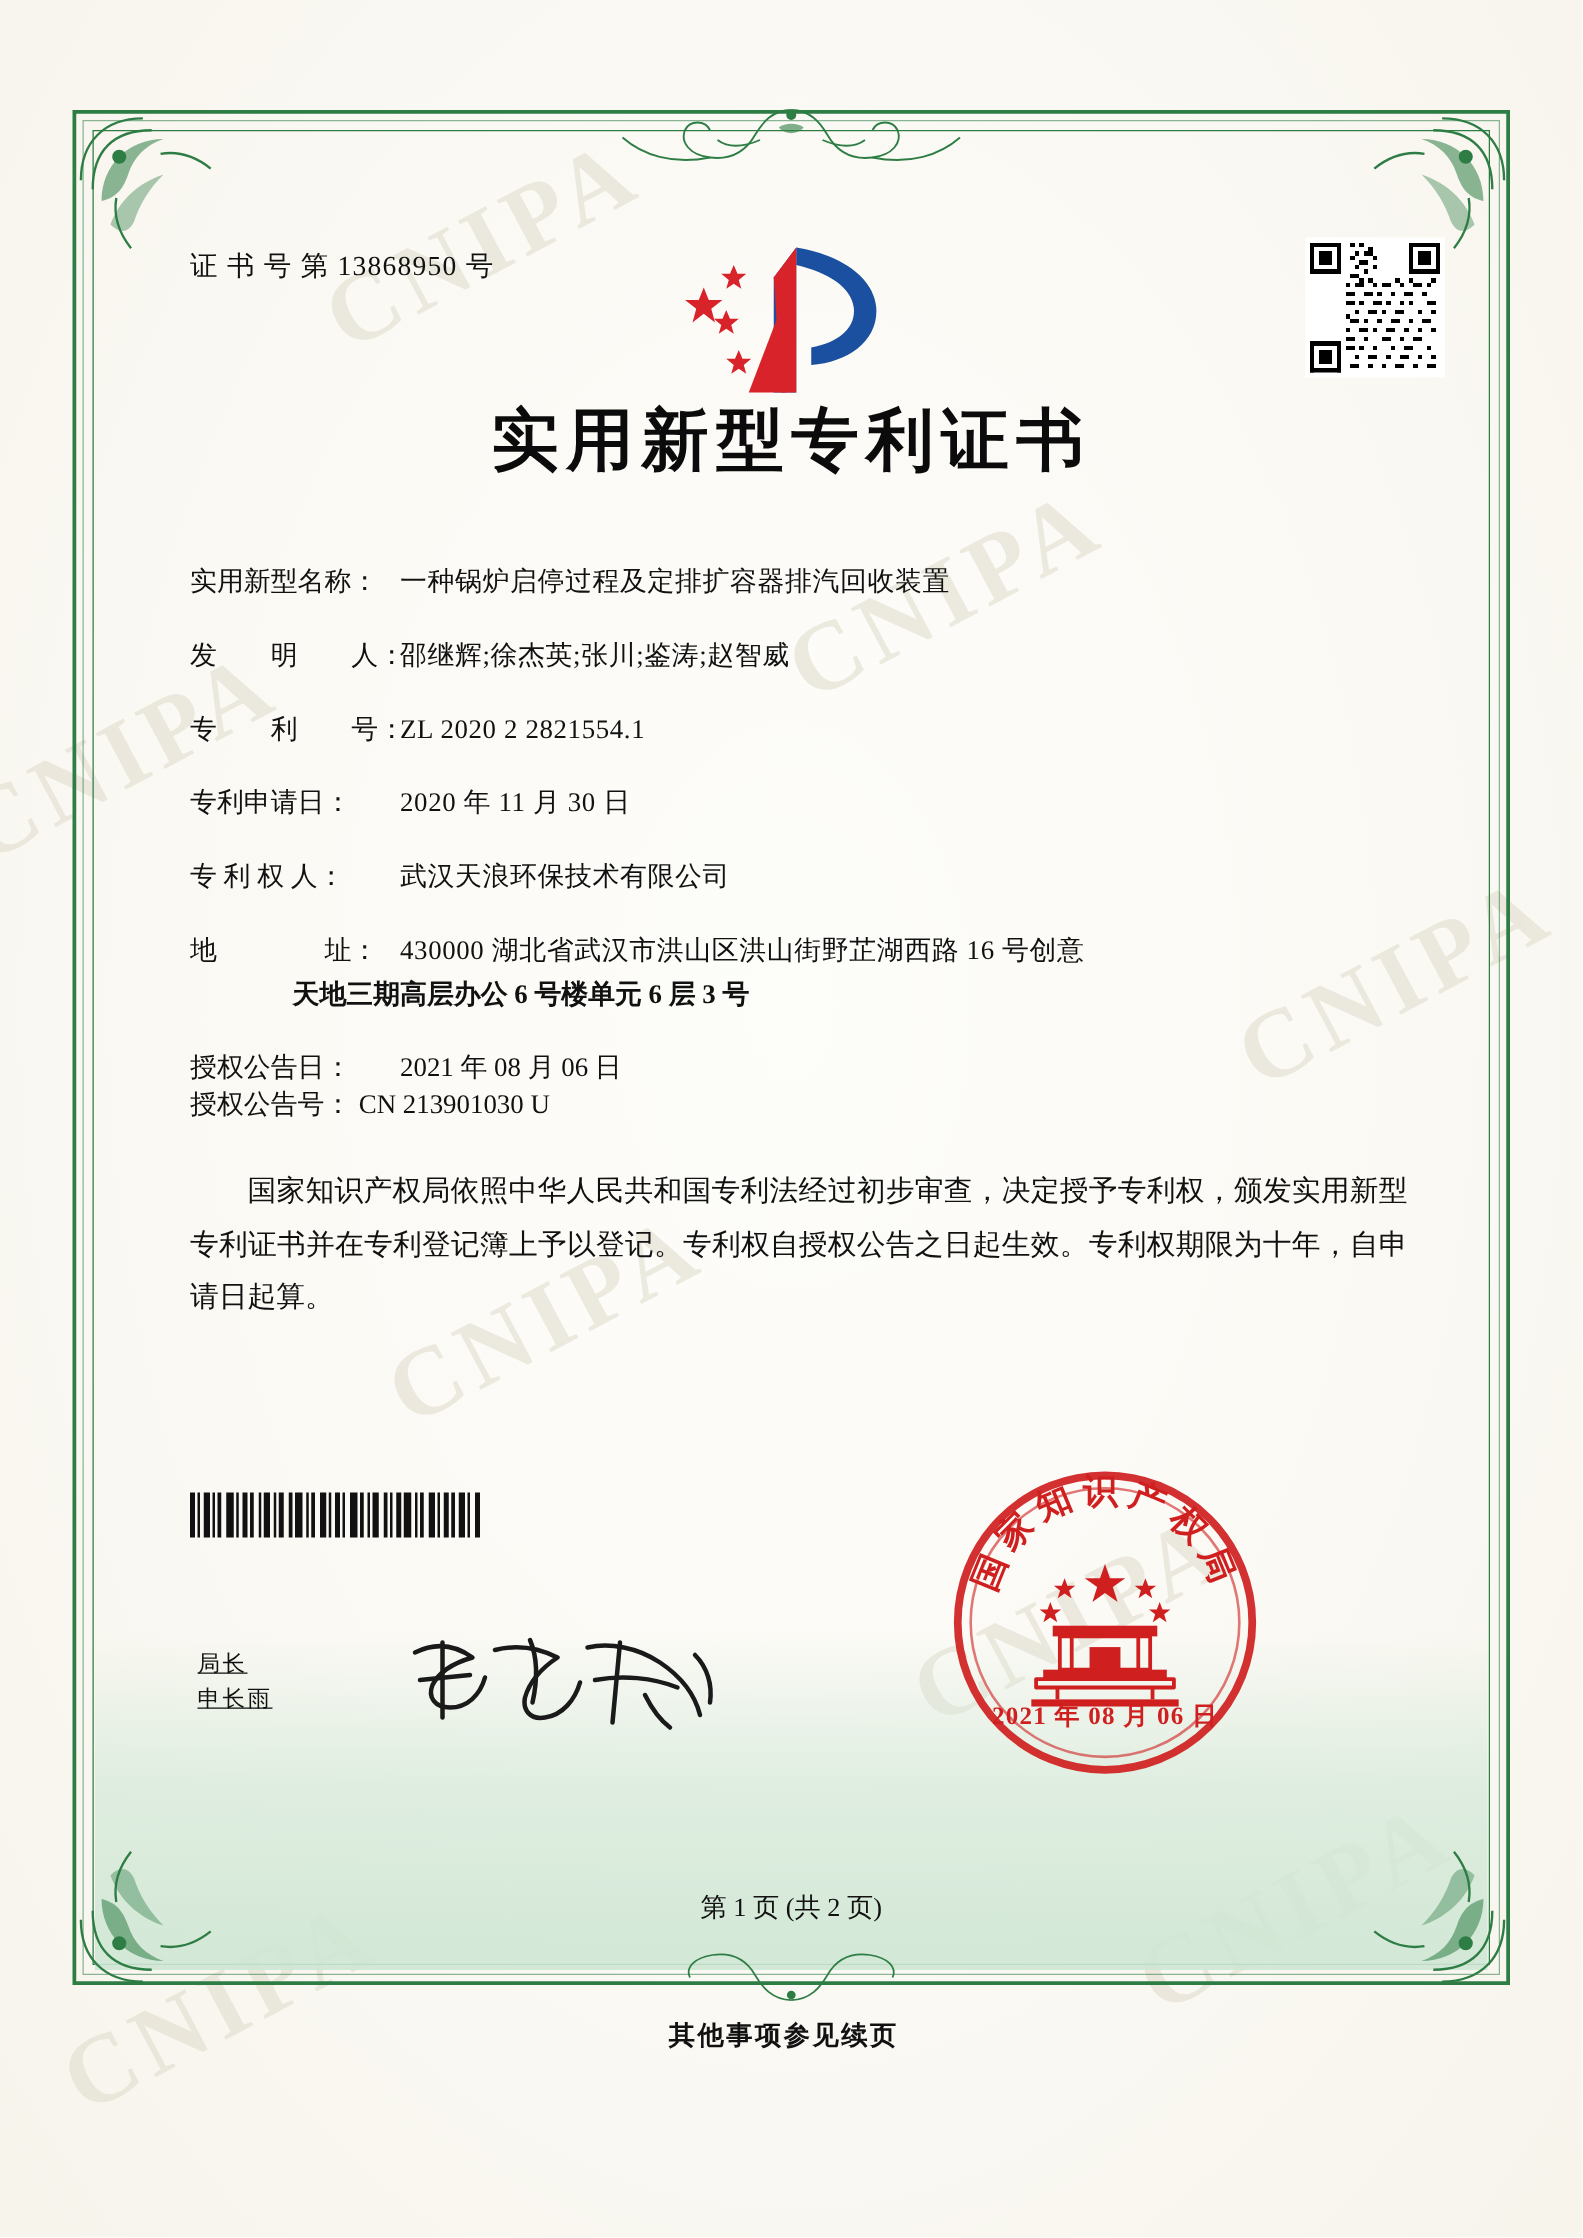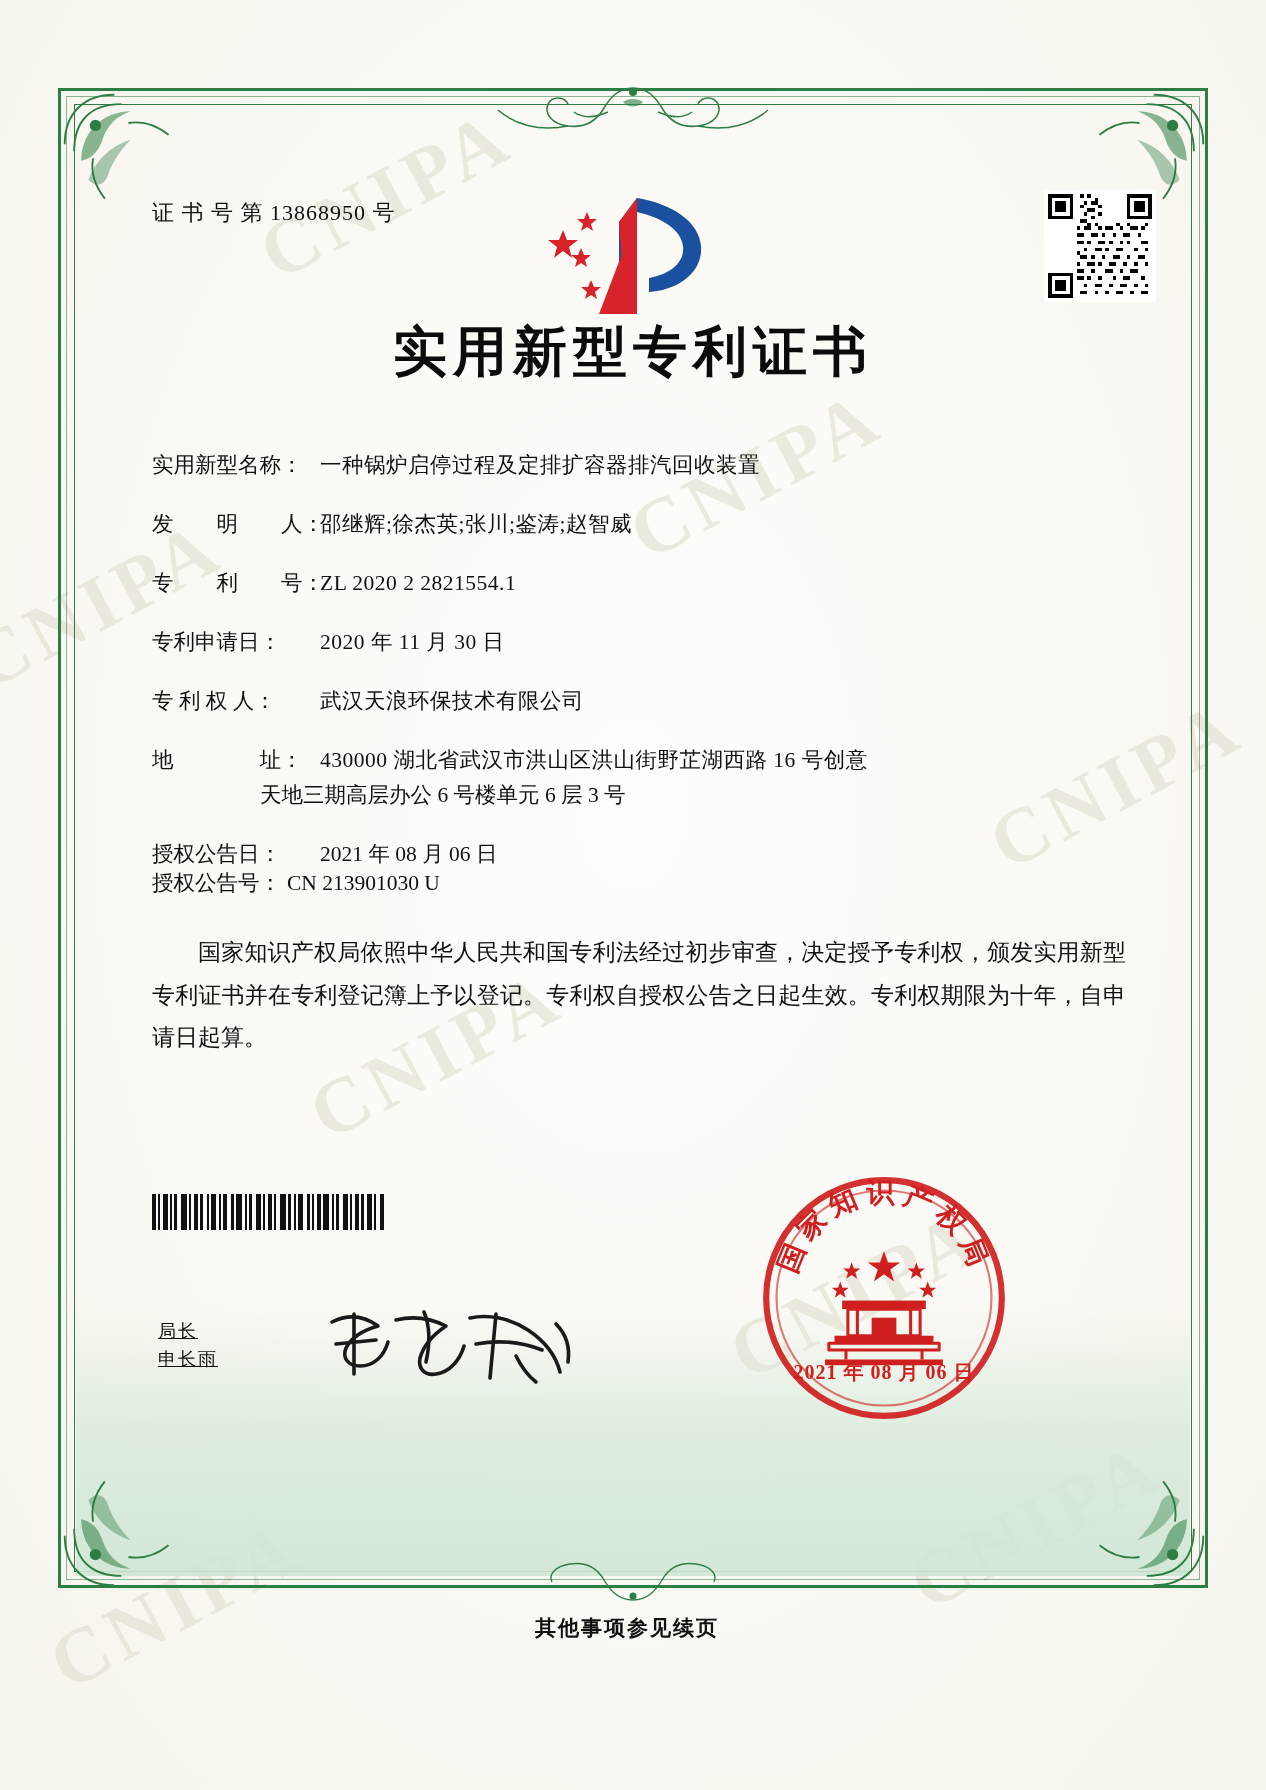--- a/index.html
+++ b/index.html
@@ -494,21 +494,21 @@
       <div class="field-row">
         <span class="f-label"><span>专 利 权 人</span>：</span>
         <span class="f-value">武汉天浪环保技术有限公司</span>
       </div>
 
       <div class="field-row" style="display:block;">
         <div style="display:flex;">
           <span class="f-label"><span>地　　　　址</span>：</span>
           <span class="f-value">430000 湖北省武汉市洪山区洪山街野芷湖西路 16 号创意</span>
         </div>
-        <div style="margin-left:108px; margin-top:6px;">天地三期高层办公 6 号楼单元 6 层 3 号</div>
+        <div style="margin-left:82px; margin-top:6px;font-weight:bold;">天地三期高层办公 6 号楼单元 6 层 3 号</div>
       </div>
 
       <div class="two-col">
         <span class="col-a">
           <span class="f-label"><span>授权公告日</span>：</span>
           <span>2021 年 08 月 06 日</span>
         </span>
         <span class="col-b">
           <span class="lbl"><span>授权公告号</span>：</span>
           <span style="margin-left:6px;">CN 213901030 U</span>
@@ -648,15 +648,16 @@
         <rect x="-52" y="31" width="104" height="8" fill="#cf1f1f" stroke="none"></rect>
         <rect x="-58" y="39" width="116" height="7" fill="none"></rect>
         <line x1="-40" y1="46" x2="-40" y2="56"></line>
         <line x1="40" y1="46" x2="40" y2="56"></line>
         <rect x="-62" y="56" width="124" height="6" fill="#cf1f1f" stroke="none"></rect>
       </g>
     </svg>
   </div>
   <div class="seal-date">2021 年 08 月 06 日</div>
 
+  <div class="page-num">第 1 页 (共 2 页)</div>
   <div class="footer-note">其他事项参见续页</div>
 
 </div>
 
 </body></html>

